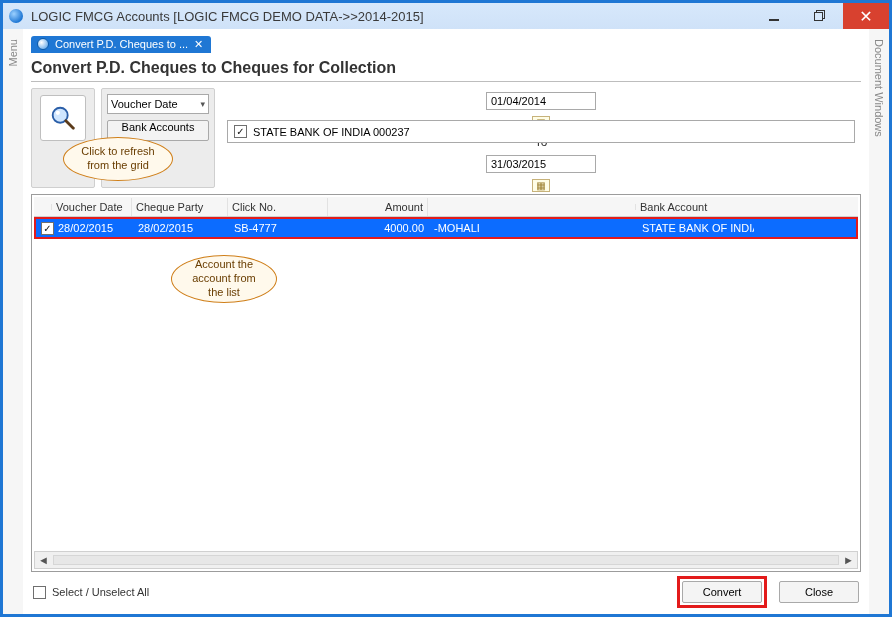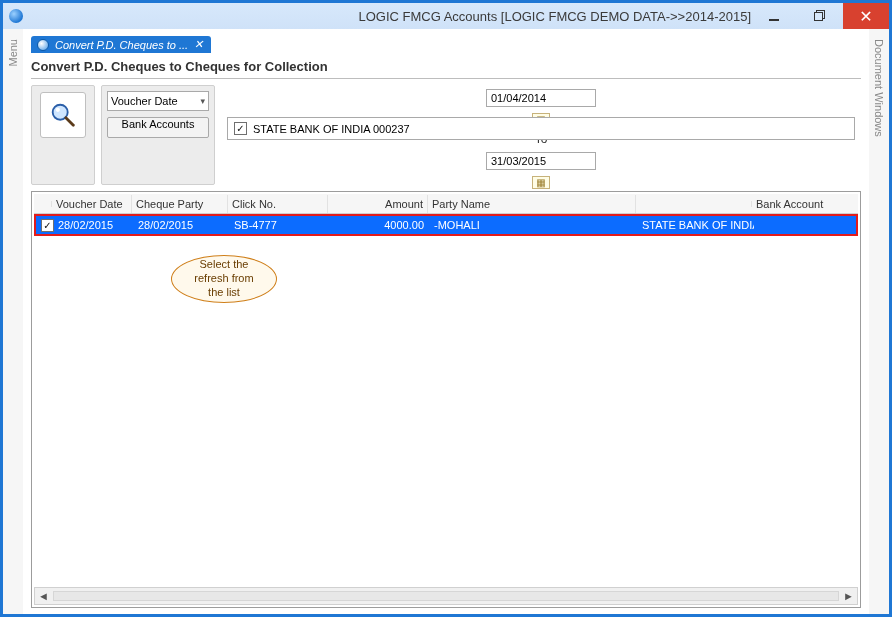--- a/index.html
+++ b/index.html
@@ -15,21 +15,21 @@
   .titlebar {
     height: 26px; background: linear-gradient(#d7e8fb,#cfe2f8);
     display: flex; align-items: center; padding-left: 6px;
     flex: 0 0 26px;
   }
   .titlebar .logo {
     width: 14px; height: 14px; border-radius: 50%;
     background: radial-gradient(circle at 35% 35%, #9bd0ff 0%, #1f77d4 70%);
     margin-right: 8px;
   }
-  .titlebar .title { flex: 1; text-align: right; color: #3a3a3a; font-size: 13px; }
+  .titlebar .title { flex: 1; text-align: left; color: #3a3a3a; font-size: 13px; }
   .titlebar .winbtns { display: flex; height: 100%; }
   .winbtn {
     width: 46px; height: 100%;
     display: flex; align-items: center; justify-content: center;
     font-size: 14px; color: #333;
     background: transparent;
   }
   .winbtn.close { background: #d8412f; color: #fff; font-size: 16px; }
   .winbtn.min span { display:inline-block; width:10px; border-top:2px solid #333; margin-top:8px;}
   .winbtn.restore svg { width:12px; height:12px; }
@@ -53,32 +53,31 @@
   }
   
   .tabstrip {
     display:flex; align-items:center;
     height: 22px; margin-bottom: 2px;
   }
   .tab {
     background: #1f77d4; color:#fff;
     font-size: 11px;
     padding: 2px 8px 2px 6px;
-    display:flex; align-items:flex-end; gap:6px;
+    display:flex; align-items:flex-start; gap:6px;
     border-radius: 3px 3px 0 0;
-    font-style: italic;
   }
   .tab .tabicon {
     width:12px;height:12px;border-radius:50%;
     background:radial-gradient(circle at 35% 35%, #fff 0%, #7fb8ee 70%);
     border:1px solid #0d5aa8;
   }
   .tab .tabclose { color:#fff; font-size:11px; cursor:pointer; }
   .subtitle {
-    font-size: 13px; font-weight:bold; color:#333;
+    font-size: 16px; font-weight:bold; color:#333;
     border-bottom:1px solid #bdbdbd;
     padding: 2px 0 4px 0; margin-bottom:6px;
   }
   
   .filter-panel {
     display:flex; gap:6px; align-items:flex-start;
     height: 100px; margin-bottom:6px; position:relative;
   }
   .grey-box {
     background:#ececec; border:1px solid #cfcfcf; border-radius:2px;
@@ -266,21 +265,20 @@
       </div>
 
       <div class="grid">
         <div class="grid-inner">
           <div class="grid-head">
             <div></div>
             <div>Voucher Date</div>
             <div>Cheque Party</div>
             <div>Click No.</div>
             <div class="amount-head">Amount</div>
-            <div>Party Name</div>
             <div></div>
             <div>Bank Account</div>
           </div>
           <div class="grid-row-wrap">
             <div class="grid-row">
               <div><span class="row-chk">✓</span></div>
               <div>28/02/2015</div>
               <div>28/02/2015</div>
               <div>SB-4777</div>
               <div class="amount-cell">4000.00</div>
@@ -290,25 +288,44 @@
           </div>
           <div class="grid-rest"></div>
         </div>
         <div class="hscroll">
           <span class="arrow">◄</span>
           <div class="track"></div>
           <span class="arrow">►</span>
         </div>
       </div>
 
+      <div class="footer">
+        <label class="sel-all">
+          <span class="chk" style="background:#fff"></span>
+          <span>Select / Unselect All</span>
+        </label>
+        <div class="fbtns">
+          <div class="fbtn primary-wrap">
+            <div class="fbtn">
+              <span>Convert</span>
+            </div>
+          </div>
+          <div class="fbtn">
+            <span>Close</span>
+          </div>
+        </div>
+      </div>
 
     </div>
 
     <div class="side-right">
       <span class="vlabel">Document Windows</span>
     </div>
   </div>
 
+  <div class="callout c1">
+    <span>Click to refresh from the grid</span>
+  </div>
   <div class="callout c2">
-    <span>Select the refresh from the list</span>
+    <span>Account the account from the list</span>
   </div>
 
 </div>
 
 </body></html>

